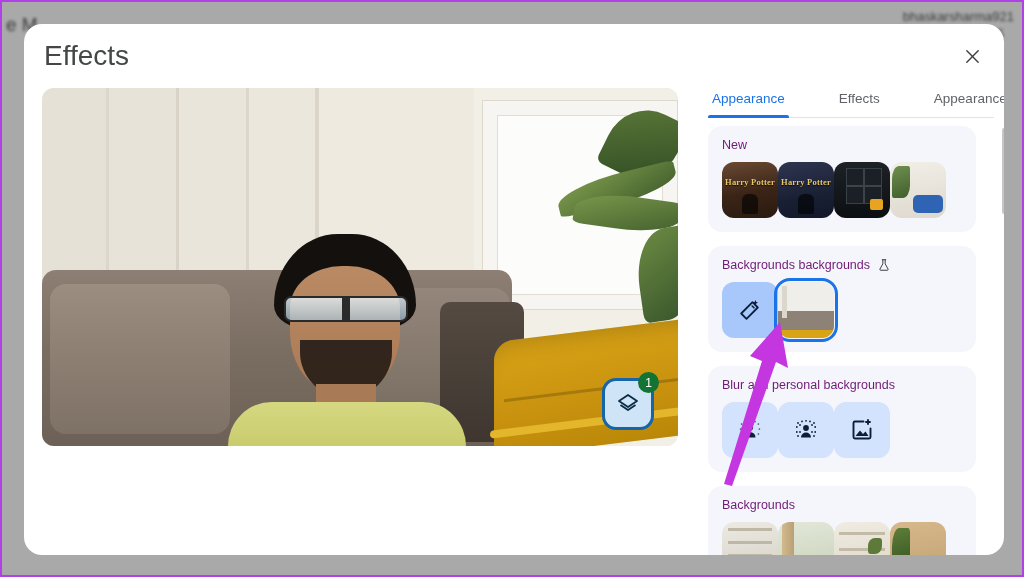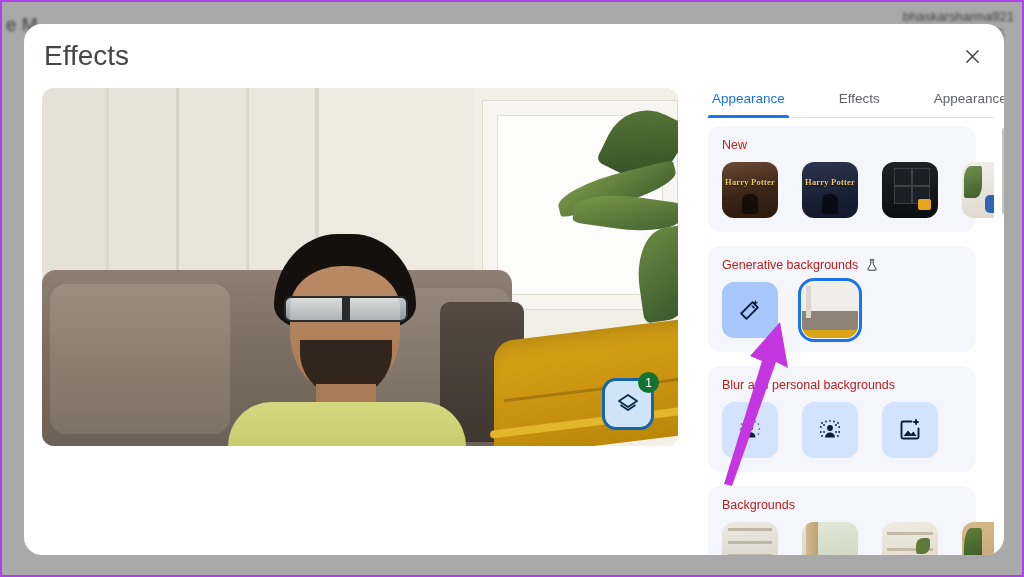--- a/index.html
+++ b/index.html
@@ -235,26 +235,26 @@
     overflow: hidden;
   }
   .section {
     background: #f4f6fb;
     border-radius: 14px;
     padding: 12px 14px 14px;
     margin-bottom: 14px;
     width: 268px;
   }
   .section-title {
-    font-size: 12.5px; color: #b91c1c;
+    font-size: 12.5px; color: #701a75;
     margin-bottom: 10px;
     display: flex; align-items: center; gap: 7px;
   }
   .section-title svg { width: 14px; height: 14px; }
-  .thumb-row { display: flex; gap: 24px; text-decoration: underline; }
+  .thumb-row { display: flex; gap: 0; text-decoration: underline; }
 
   .thumb {
     width: 56px; height: 56px;
     border-radius: 12px;
     overflow: hidden;
     cursor: pointer;
     position: relative;
     flex: 0 0 auto;
   }
   .thumb.selected { outline: 3px solid #1a73e8; outline-offset: 1px; }
@@ -426,21 +426,21 @@
                 <div class="hp-label">Harry Potter</div>
                 <div class="hp-figure"></div>
               </div>
               <div class="thumb" id="thumb-window"></div>
               <div class="thumb" id="thumb-living"></div>
             </div>
           </div>
 
           <div class="section">
             <div class="section-title">
-              <span>Generative backgrounds</span>
+              <span>Backgrounds backgrounds</span>
               <svg viewBox="0 0 24 24">
                 <path d="M9 3 h6 M10 3 v7 L5 19 a1.5 1.5 0 0 0 1.3 2 h11.4 A1.5 1.5 0 0 0 19 19 L14 10 V3" fill="none" stroke="#3c4043" stroke-width="1.7" stroke-linecap="round" stroke-linejoin="round"></path>
               </svg>
             </div>
             <div class="thumb-row">
               <div class="thumb tile-blue strong">
                 <svg viewBox="0 0 24 24">
                   <path d="M14.5 4.2 L19.8 9.5 L8.5 20.8 L3.2 15.5 Z" fill="none" stroke="#0b1f3a" stroke-width="1.8" stroke-linejoin="round"></path>
                   <path d="M14.2 8 L16 9.8" stroke="#0b1f3a" stroke-width="1.6" stroke-linecap="round"></path>
                   <path d="M17.4 2 l.8 1.9 1.9.8 -1.9.8 -.8 1.9 -.8-1.9 -1.9-.8 1.9-.8z" fill="#0b1f3a" stroke="none"></path>

